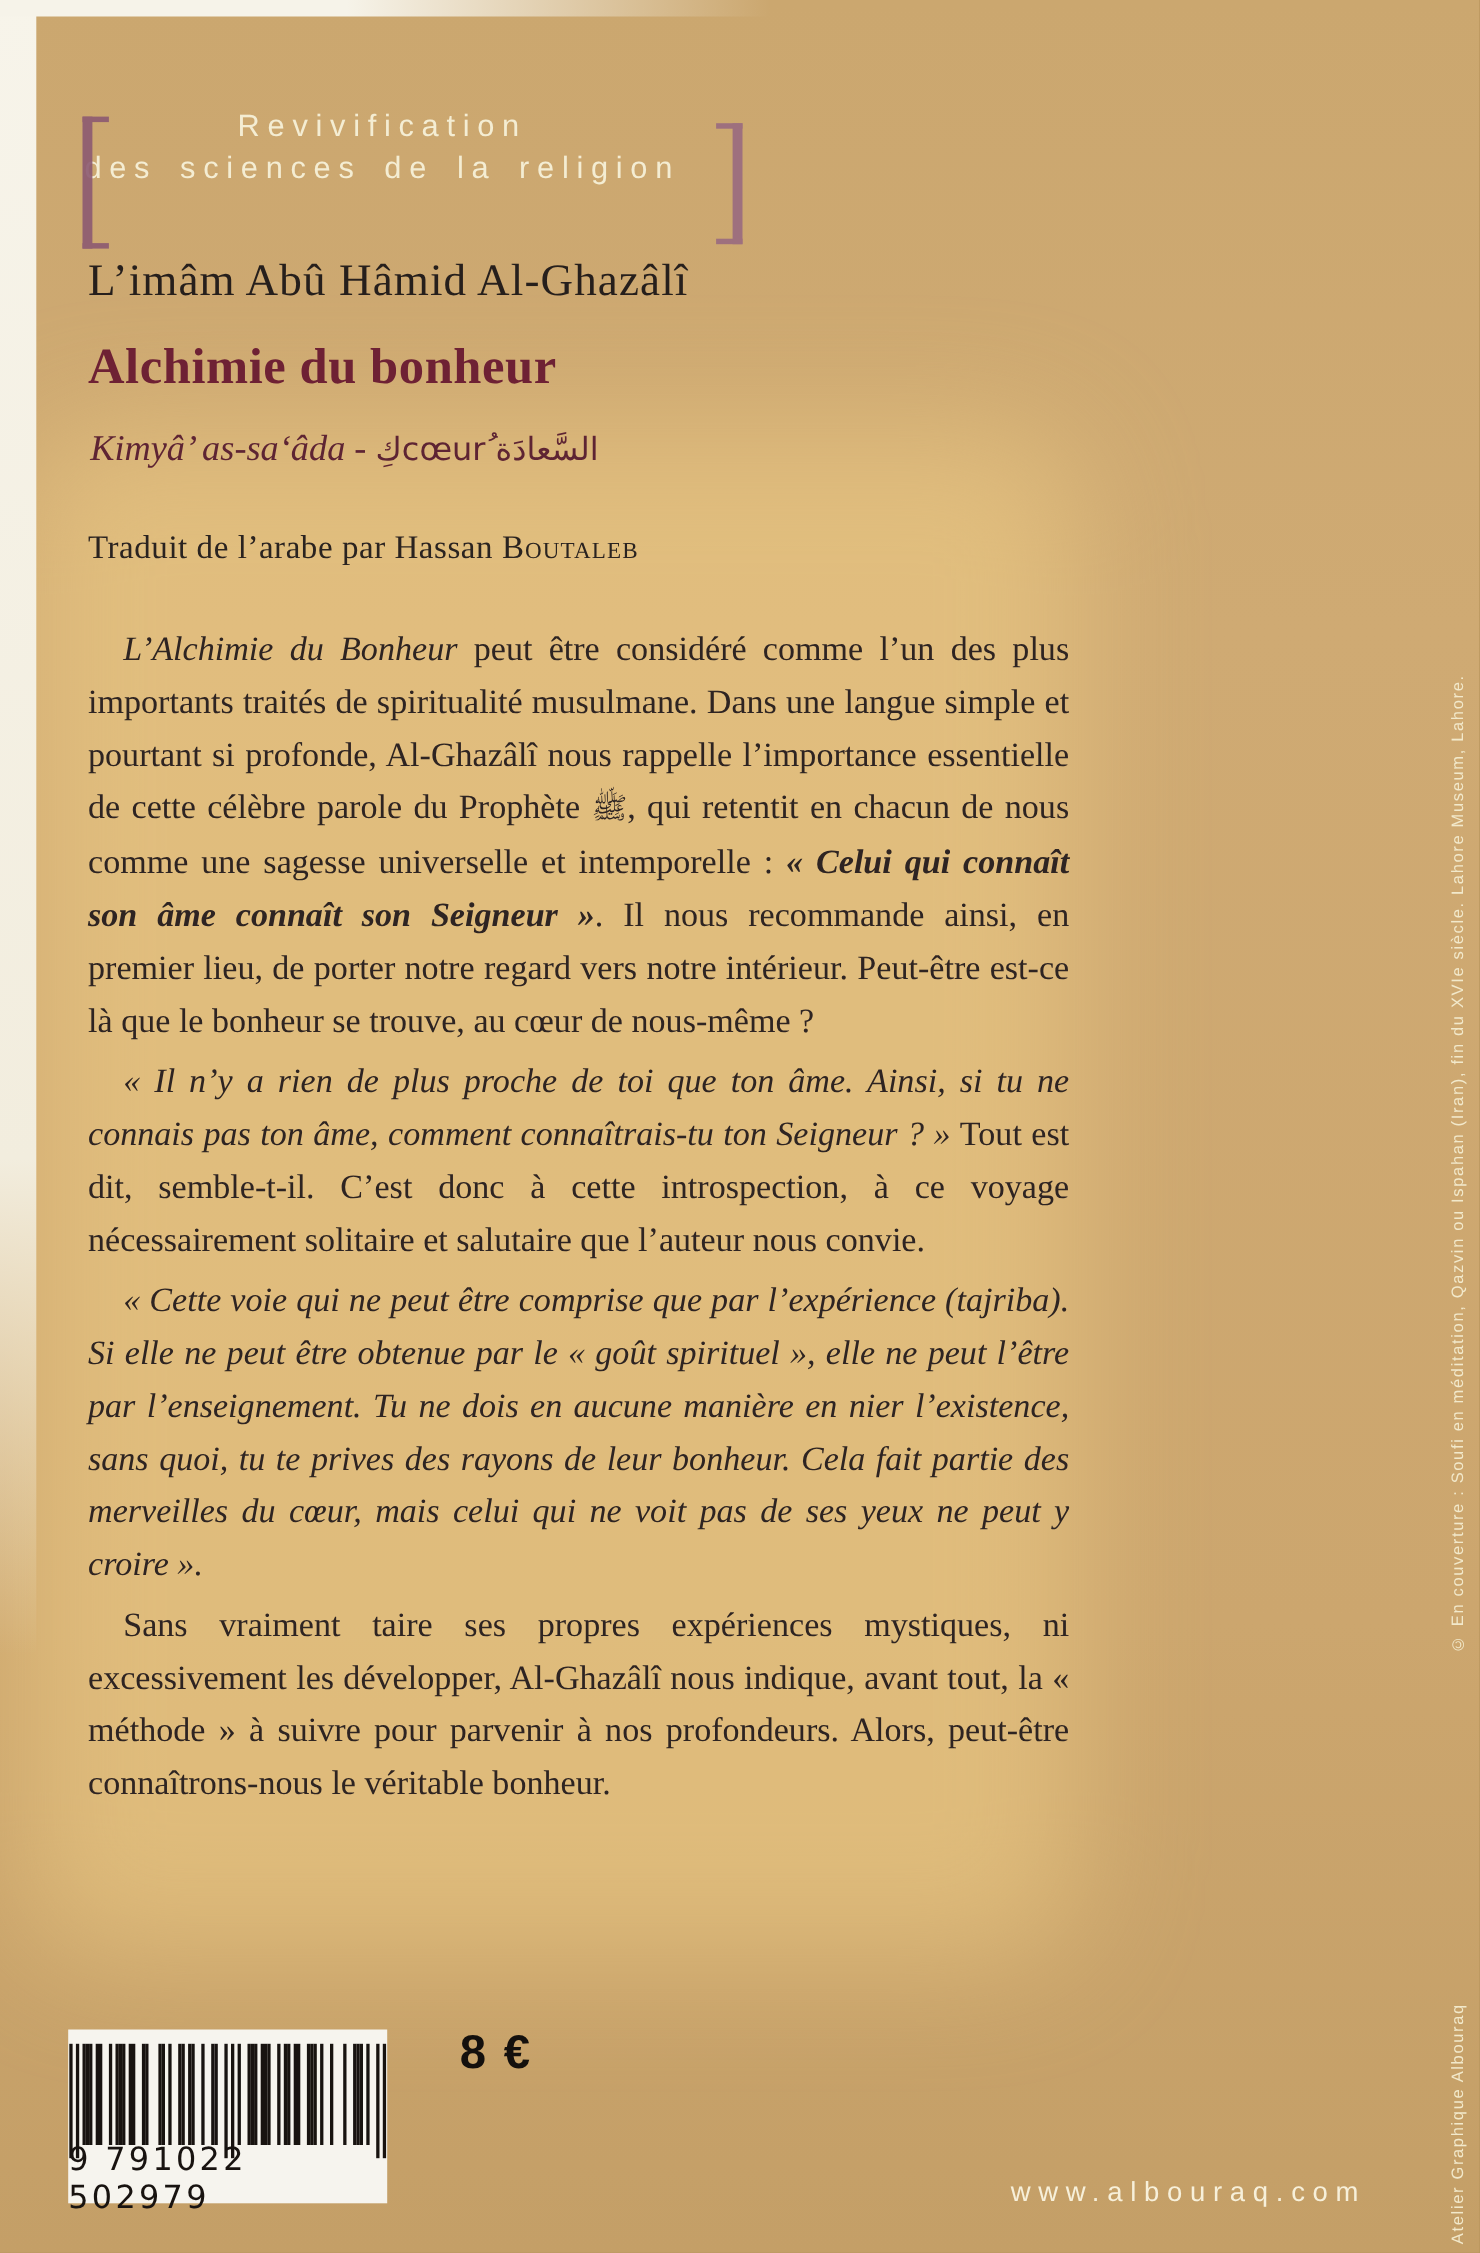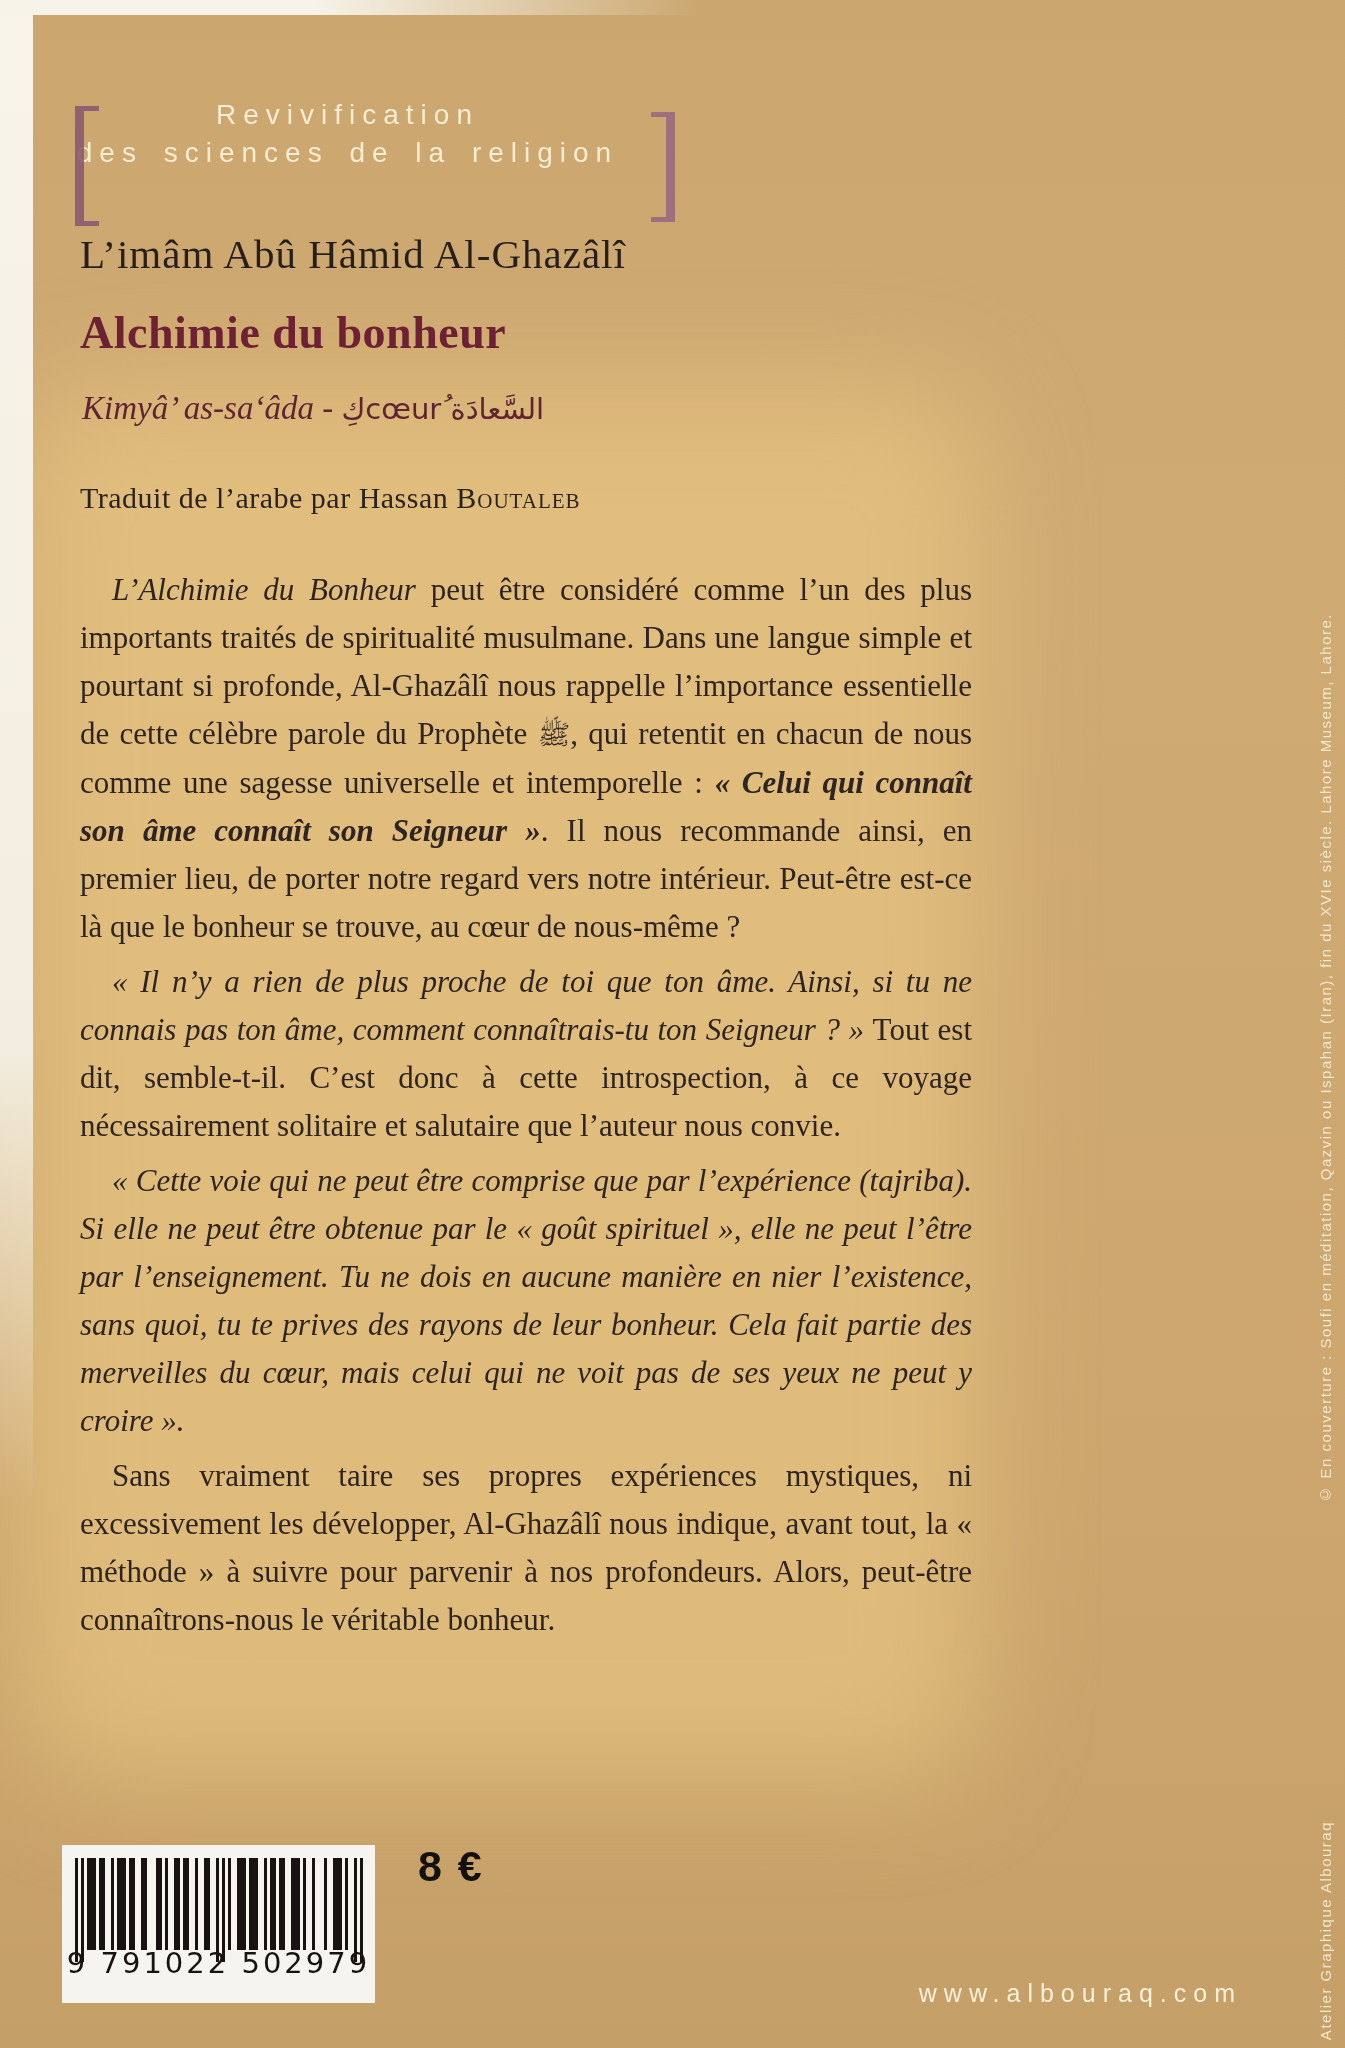--- a/index.html
+++ b/index.html
@@ -80,21 +80,21 @@
     font-size:31px;line-height:48px;color:#2e2422;text-align:justify;
   }
   .body-par{margin:0 0 7px;text-indent:32px;}
   .seg-roman{}
   .seg-italic{font-style:italic;}
   .seg-bold-italic{font-style:italic;font-weight:bold;}
   .seg-calligraphy{font-family:"DejaVu Sans", sans-serif;font-size:27px;}
 
   
   .barcode{
-    position:absolute;left:62px;top:1845px;width:313px;height:158px;
+    position:absolute;left:62px;top:1845px;width:290px;height:158px;
     background:#f6f4ee;box-sizing:border-box;
     display:flex;flex-direction:column;align-items:center;padding-top:13px;
   }
   .barcode-bars{display:flex;align-items:flex-start;height:104px;}
   .module{width:3px;height:92px;}
   .module.bar{background:#181310;}
   .module.guard{height:104px;}
   .barcode-digits{
     font-family:"DejaVu Sans", sans-serif;font-size:29px;color:#181310;
     letter-spacing:3px;margin-top:-16px;background:transparent;

